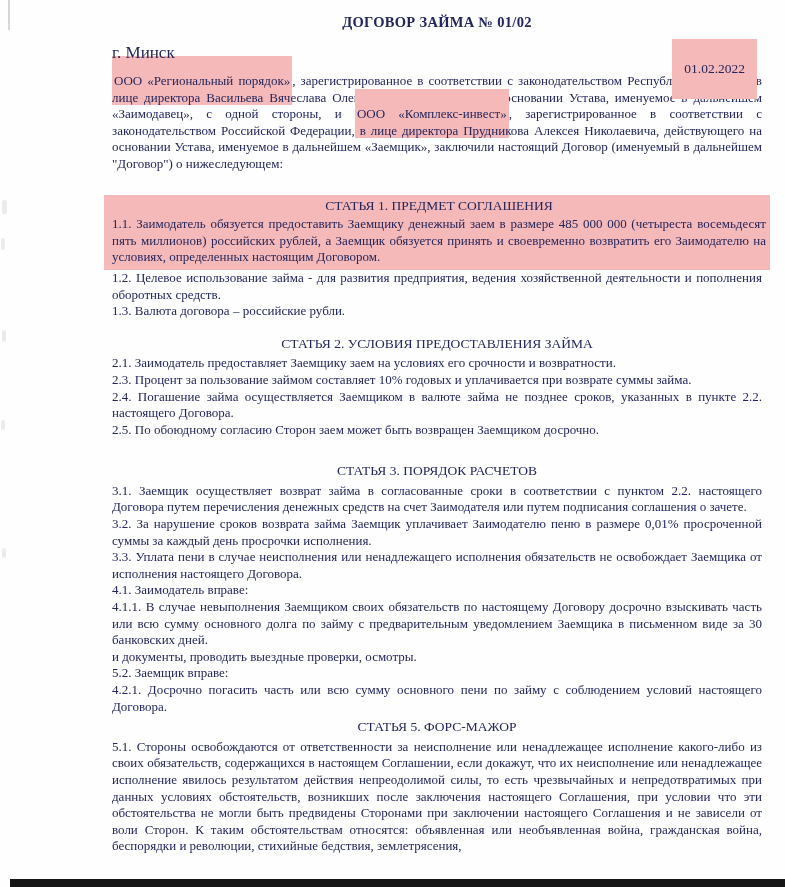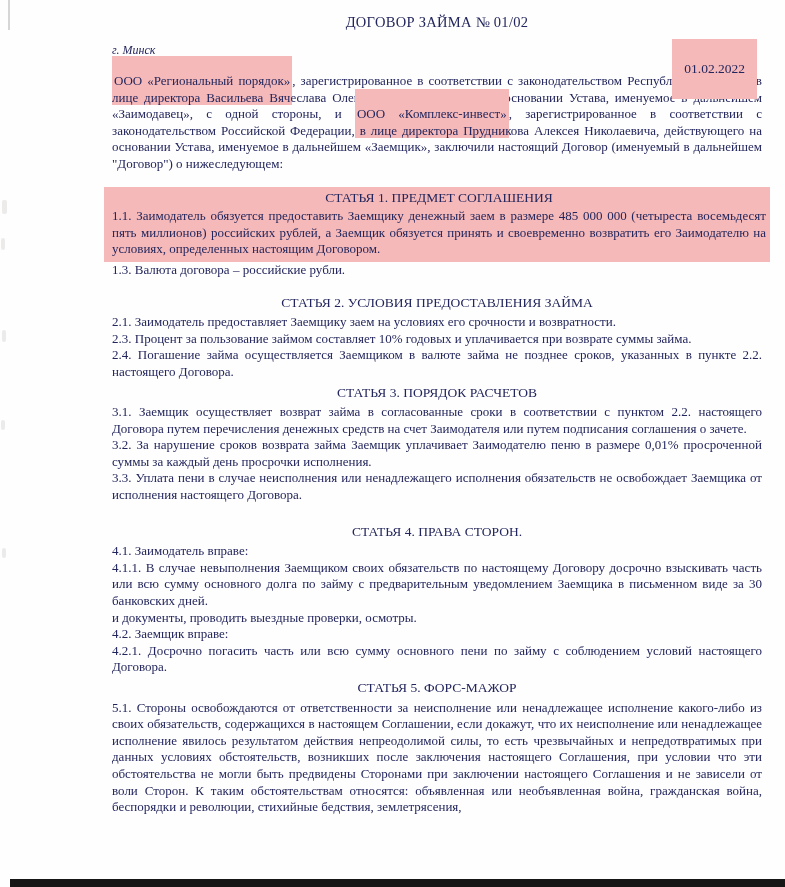--- a/index.html
+++ b/index.html
@@ -2,36 +2,36 @@
 <html lang="ru" style="--highlight: #f5b9b9; --text: #23265c; --bar: #161616;"><head>
 <meta charset="utf-8">
 <style>
   html,body{margin:0;padding:0;}
   body{
     width:785px;height:887px;background:#fefefe;overflow:hidden;position:relative;
     font-family:"Liberation Serif","DejaVu Serif",serif;
     color:var(--text,#23265c);
   }
   .content{position:absolute;left:112px;top:14px;width:650px;}
-  .doc-title{text-align:center;font-size:14.5px;font-weight:normal;letter-spacing:.3px;margin:0 0 2px 0;}
+  .doc-title{text-align:center;font-size:14.5px;font-weight:bold;letter-spacing:.3px;margin:0 0 2px 0;}
   .meta-row{position:relative;height:40px;}
-  .city{position:absolute;left:0;top:10px;font-size:12px;font-style:italic;}
+  .city{position:absolute;left:0;top:10px;font-size:17px;}
   .date-stamp{
     position:absolute;right:5px;top:6px;background:var(--highlight,#f5b9b9);
     padding:23px 12px;font-size:13.5px;line-height:1;
   }
   .para{font-size:13px;line-height:16.6px;text-align:justify;margin:0;}
   .intro{margin-bottom:6px;}
   .hl-inline{background:var(--highlight,#f5b9b9);padding:17px 2px;}
   .article-title{
     text-align:center;font-size:13.5px;font-weight:normal;margin:16px 0 3px 0;line-height:16.6px;
   }
-  .hl-block{background:var(--highlight,#f5b9b9);margin:14px -8px 0 -8px;padding:3px 4px 4px 8px;}
+  .hl-block{background:var(--highlight,#f5b9b9);margin:22px -8px 0 -8px;padding:3px 4px 4px 8px;}
   .hl-block .article-title{margin:0 0 2px 0;}
-  .mt-sm .article-title{margin-top:4px;}
+  .mt-sm .article-title{margin-top:25px;}
   .mt-lg .article-title{margin-top:20px;}
   .mt-none .article-title{margin-top:4px;}
   .bottom-bar{position:absolute;left:10px;right:0;bottom:0;height:8px;background:var(--bar,#161616);}
   .edge-line{position:absolute;left:8px;top:0;width:2px;height:30px;background:#c4c4c4;opacity:.7;}
   .smudge{position:absolute;background:#cfc9c2;opacity:.35;border-radius:2px;}
   .s1{left:2px;top:200px;width:5px;height:14px;}
   .s2{left:1px;top:238px;width:4px;height:12px;}
   .s3{left:2px;top:330px;width:4px;height:12px;}
   .s4{left:1px;top:420px;width:4px;height:10px;}
   .s5{left:2px;top:548px;width:4px;height:10px;}
@@ -56,42 +56,43 @@
   </div>
 
   <p class="para intro">
     <span class="hl-inline">ООО «Региональный порядок»</span><span>, зарегистрированное в соответствии с законодательством Республики Беларусь, в лице директора Васильева Вячеслава Олеговича, действующего на основании Устава, именуемое в дальнейшем «Заимодавец», с одной стороны, и </span><span class="hl-inline">ООО «Комплекс-инвест»</span><span>, зарегистрированное в соответствии с законодательством Российской Федерации, в лице директора Прудникова Алексея Николаевича, действующего на основании Устава, именуемое в дальнейшем «Заемщик», заключили настоящий Договор (именуемый в дальнейшем "Договор") о нижеследующем:</span>
   </p>
 
   <div class="hl-block">
     <h2 class="article-title">СТАТЬЯ 1. ПРЕДМЕТ СОГЛАШЕНИЯ</h2>
     <p class="para">1.1. Заимодатель обязуется предоставить Заемщику денежный заем  в  размере 485 000 000 (четыреста восемьдесят пять миллионов) российских рублей, а Заемщик обязуется принять и своевременно возвратить его Заимодателю на условиях, определенных настоящим Договором.</p>
   </div>
+  <p class="para">1.2. Целевое использование займа - для развития предприятия, ведения  хозяйственной  деятельности  и пополнения оборотных средств.</p>
   <p class="para">1.3. Валюта договора – российские рубли.</p>
 
   <div>
     <h2 class="article-title">СТАТЬЯ 2. УСЛОВИЯ ПРЕДОСТАВЛЕНИЯ ЗАЙМА</h2>
     <p class="para">2.1. Заимодатель предоставляет Заемщику заем на условиях его срочности и возвратности.</p>
     <p class="para">2.3. Процент за пользование займом составляет 10% годовых и уплачивается при возврате суммы займа.</p>
     <p class="para">2.4. Погашение займа осуществляется Заемщиком в валюте займа не позднее сроков, указанных в пункте 2.2. настоящего Договора.</p>
+    <p class="para">2.5. По обоюдному согласию Сторон заем может быть возвращен Заемщиком досрочно.</p>
   </div>
 
   <div class="mt-sm">
     <h2 class="article-title">СТАТЬЯ 3. ПОРЯДОК РАСЧЕТОВ</h2>
     <p class="para">3.1. Заемщик осуществляет возврат займа в согласованные сроки в соответствии с пунктом 2.2. настоящего Договора путем перечисления денежных средств на счет Заимодателя или путем подписания соглашения о зачете.</p>
     <p class="para">3.2. За нарушение сроков возврата займа Заемщик уплачивает Заимодателю пеню в размере 0,01% просроченной суммы за каждый день просрочки исполнения.</p>
     <p class="para">3.3. Уплата пени в случае неисполнения или ненадлежащего исполнения обязательств не освобождает Заемщика от исполнения настоящего Договора.</p>
   </div>
 
   <div class="mt-lg">
-    <h2 class="article-title">СТАТЬЯ 4. ПРАВА СТОРОН.</h2>
     <p class="para">4.1. Заимодатель вправе:</p>
     <p class="para">4.1.1. В случае невыполнения Заемщиком своих обязательств по настоящему Договору досрочно взыскивать часть или всю сумму основного долга по займу с предварительным уведомлением Заемщика в письменном виде за 30 банковских дней.</p>
     <p class="para">и документы, проводить выездные проверки, осмотры.</p>
-    <p class="para">4.2. Заемщик вправе:</p>
+    <p class="para">5.2. Заемщик вправе:</p>
     <p class="para">4.2.1. Досрочно погасить часть или всю сумму основного пени по займу с соблюдением условий настоящего Договора.</p>
   </div>
 
   <div class="mt-none">
     <h2 class="article-title">СТАТЬЯ 5. ФОРС-МАЖОР</h2>
     <p class="para">5.1. Стороны освобождаются от ответственности за неисполнение или ненадлежащее исполнение какого-либо из своих обязательств, содержащихся в настоящем Соглашении, если докажут, что их неисполнение или ненадлежащее исполнение явилось результатом действия непреодолимой силы, то есть чрезвычайных и непредотвратимых при данных условиях обстоятельств, возникших после заключения настоящего Соглашения, при условии что эти обстоятельства не могли быть предвидены Сторонами при заключении настоящего Соглашения и не зависели от воли Сторон. К таким обстоятельствам относятся: объявленная или необъявленная война, гражданская война, беспорядки и революции, стихийные бедствия, землетрясения,</p>
   </div>
 
 </div>
 

